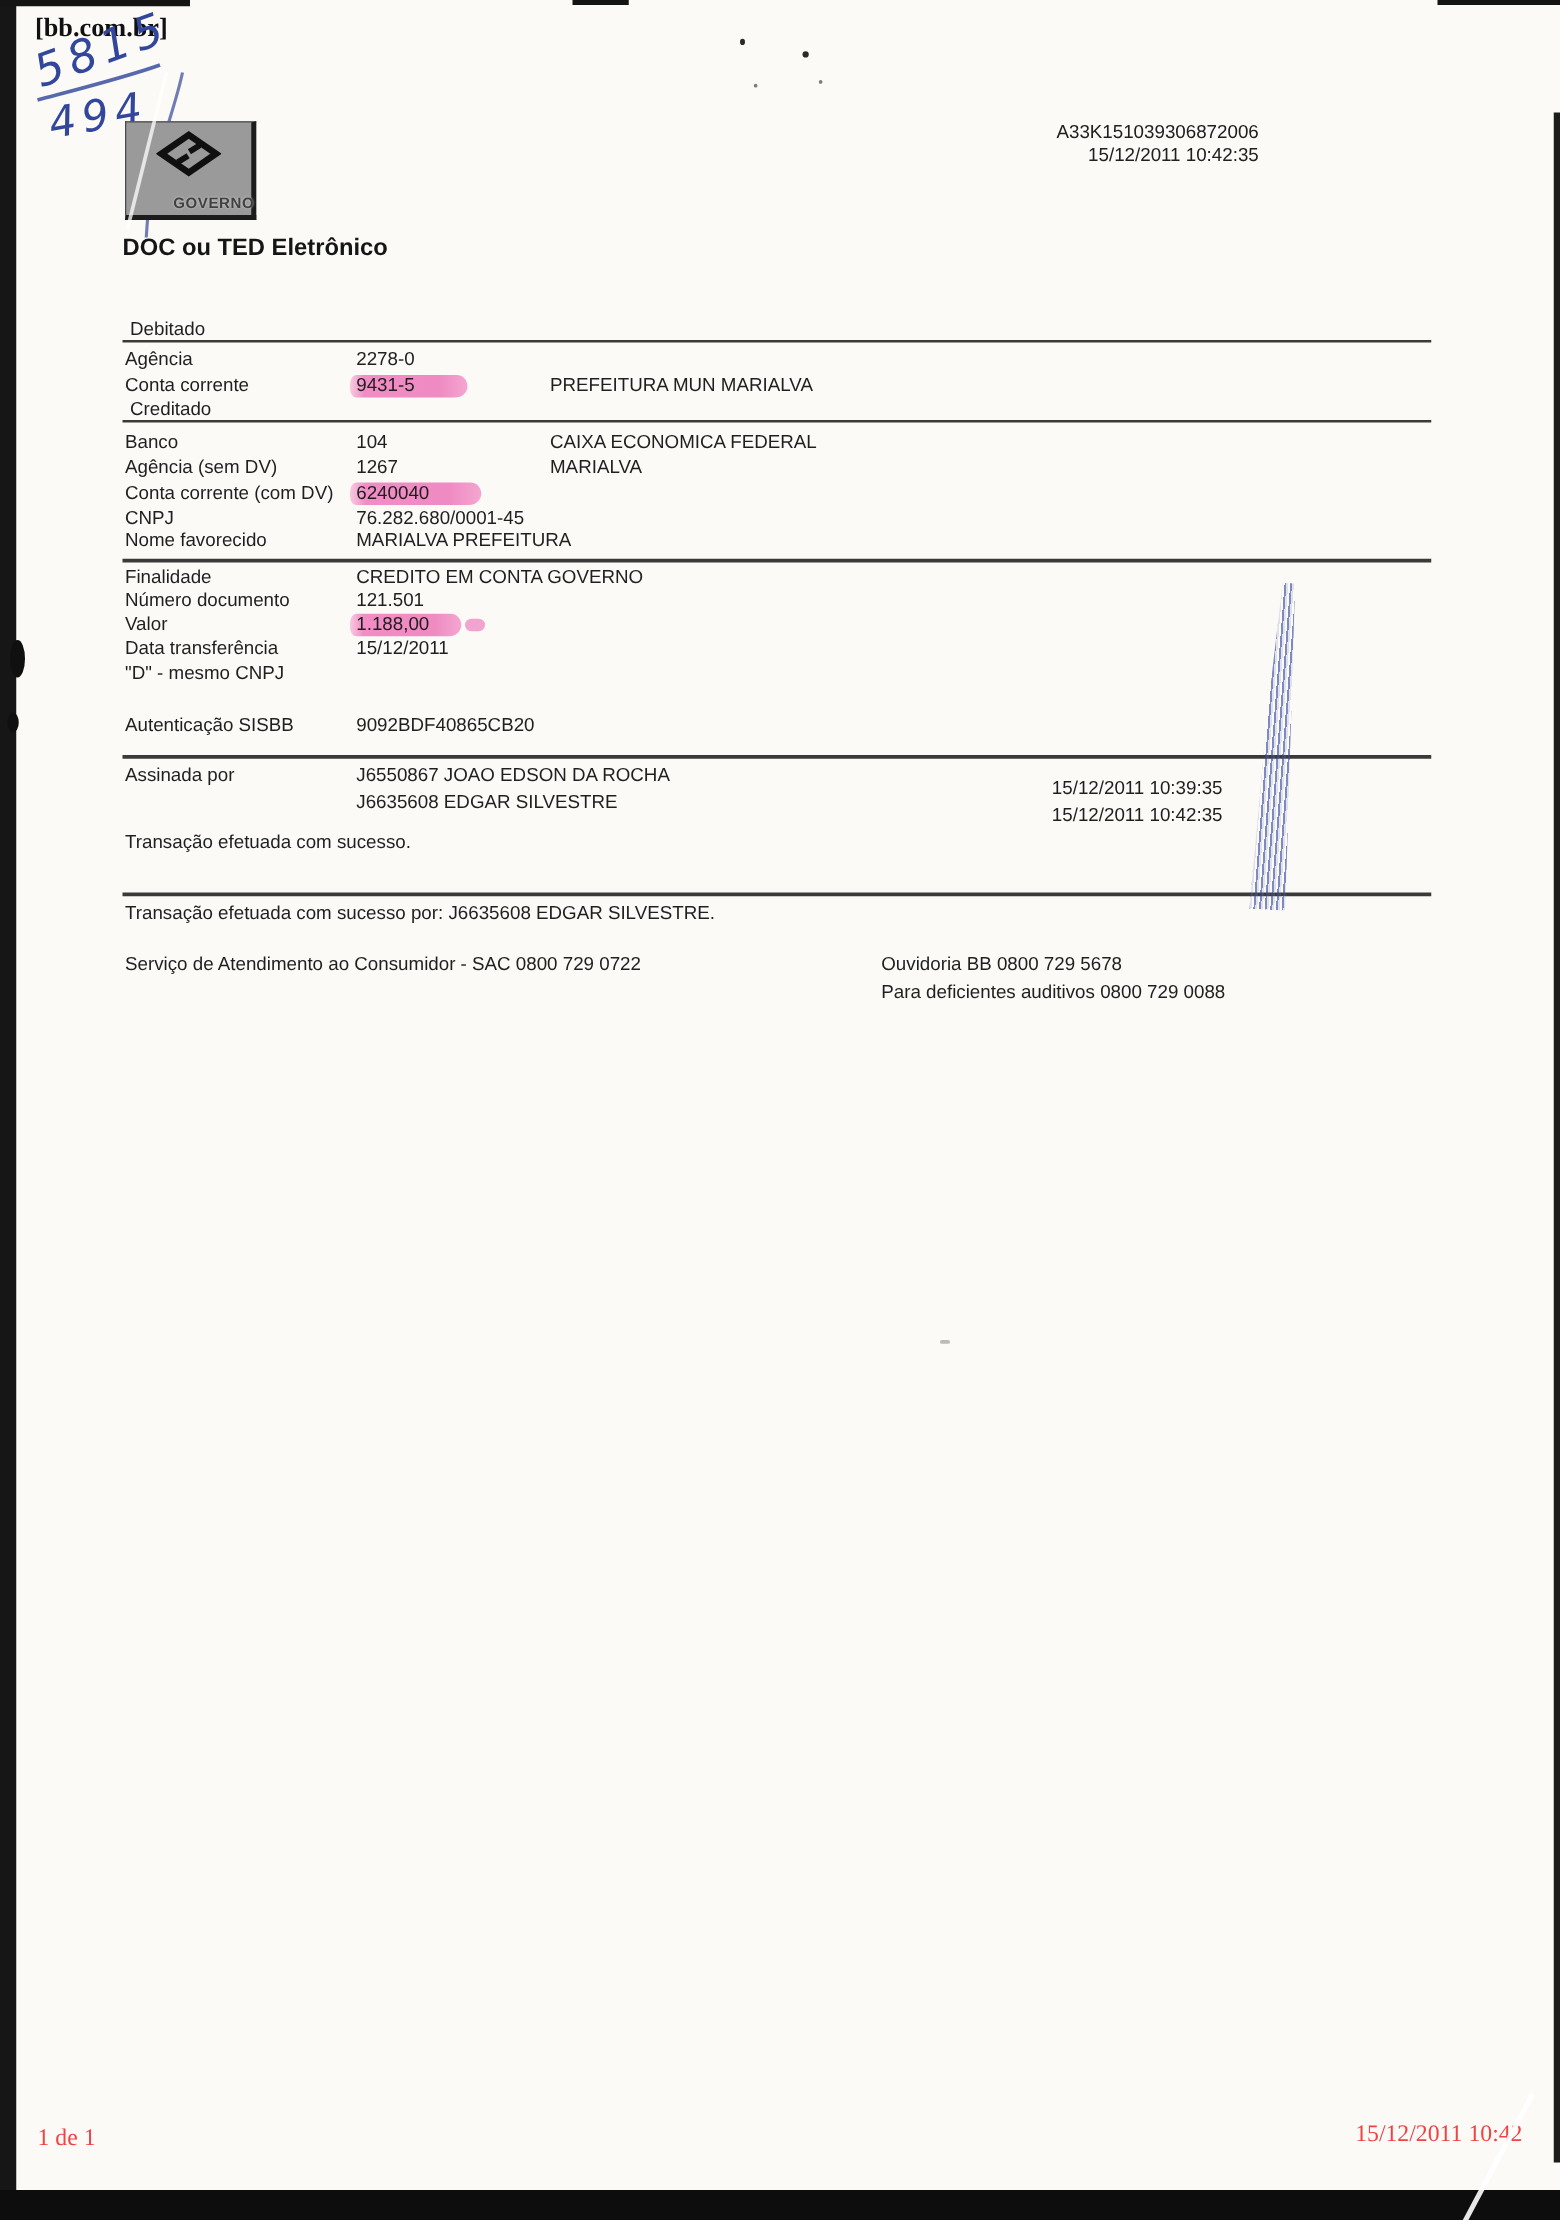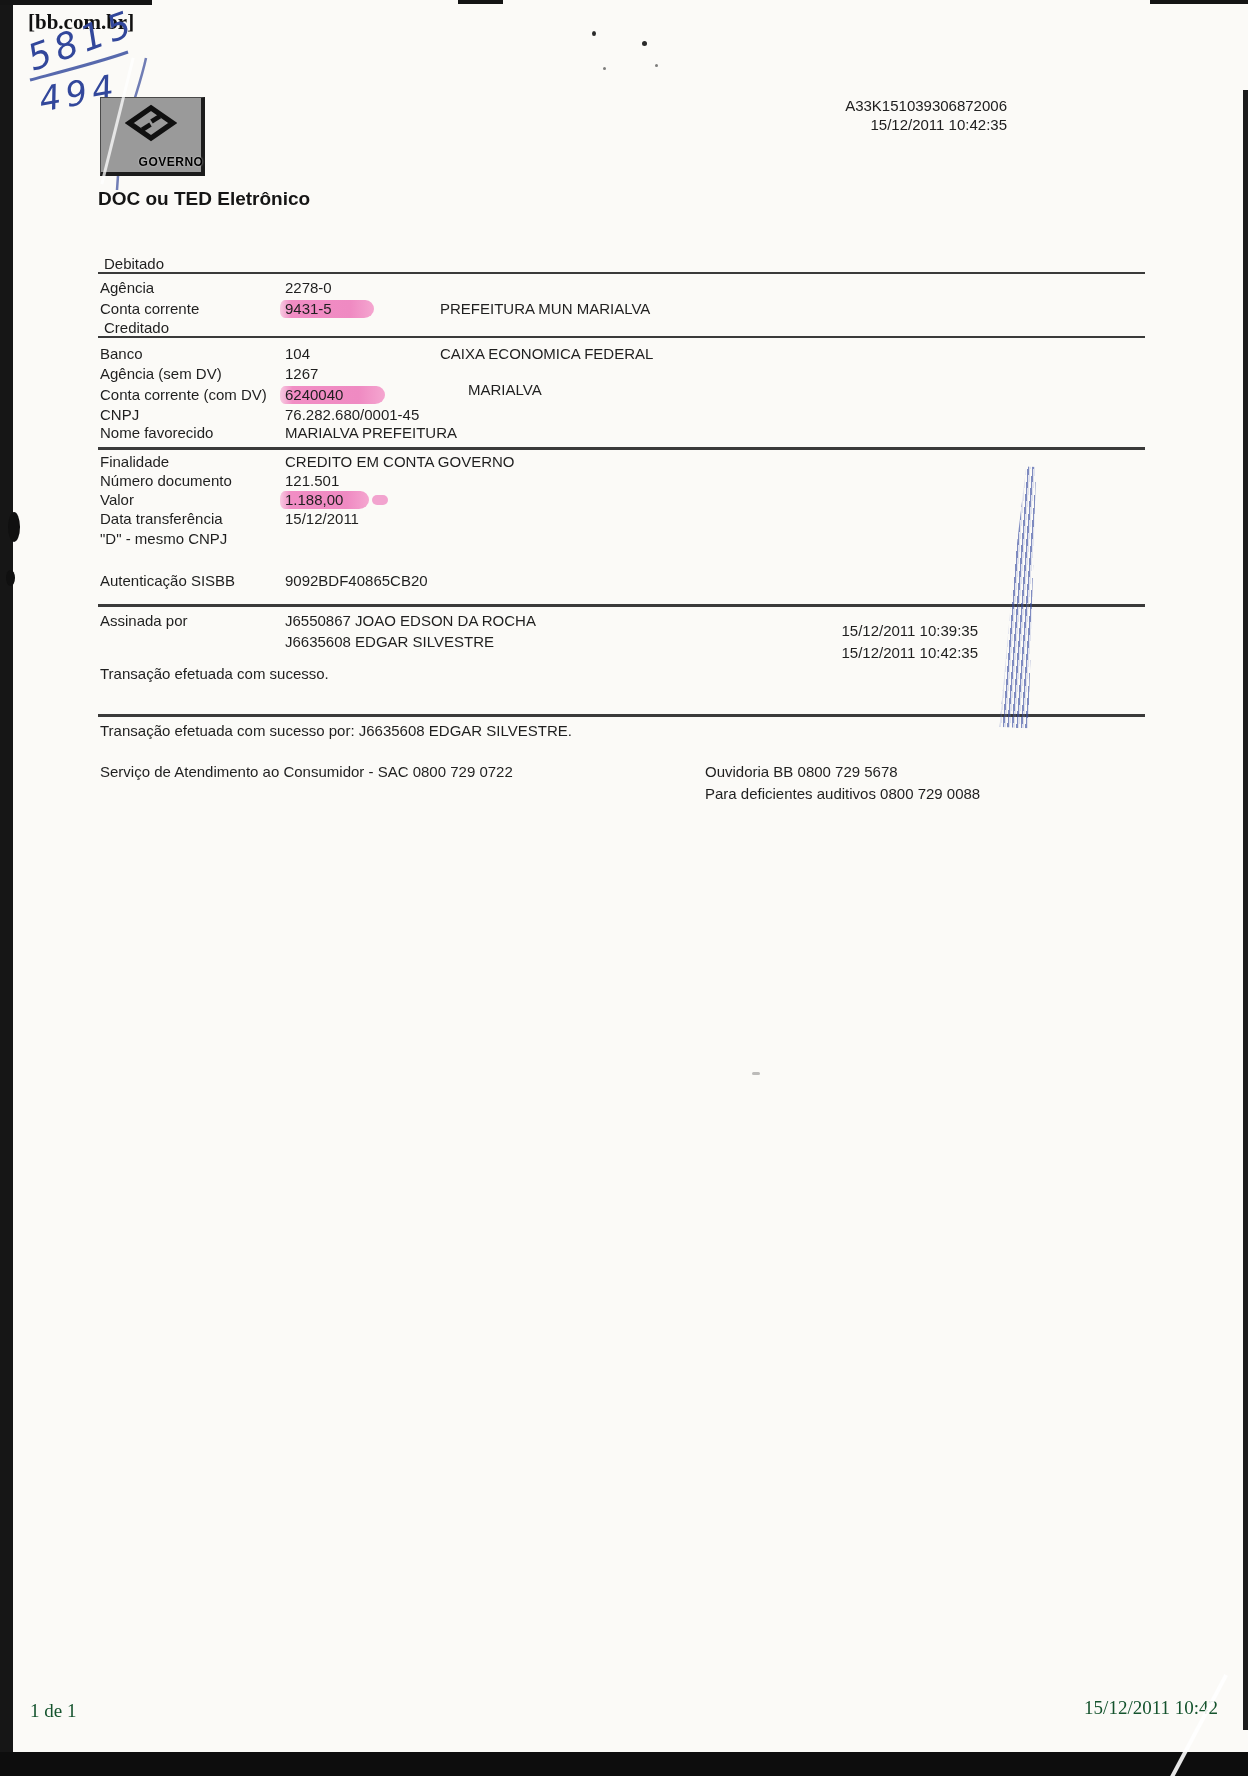--- a/index.html
+++ b/index.html
@@ -20,21 +20,21 @@
   .serif{font-family:"Liberation Serif",serif;}
   .hdr{font-size:21px;color:#111;}
   
   .hand{font-family:"DejaVu Sans",sans-serif;font-style:italic;color:#32479b;
         font-size:36px;letter-spacing:5px;transform-origin:left top;}
   
   .logo{left:100px;top:97px;width:100px;height:74px;background:#9a9a9a;
         border:1px solid #4a4a4a;border-right:4px solid #1c1c1c;border-bottom:4px solid #1c1c1c;
         display:flex;flex-direction:column;align-items:center;justify-content:flex-end;}
   .logo .mark{position:absolute;top:4px;left:24px;}
-  .logo .cap{font-size:12px;font-weight:bold;letter-spacing:.5px;color:#000000;
+  .logo .cap{font-size:12px;font-weight:bold;letter-spacing:.5px;color:#404040;
              text-shadow:0 0 2px #d6d6d6;margin-bottom:3px;margin-left:40px;}
   .crease{left:116px;top:56px;width:3px;height:130px;background:rgba(255,255,255,.75);
           transform:rotate(14deg);}
   
   .refblk{right:241px;top:96px;text-align:right;font-size:15px;line-height:19px;color:#202020;}
   
   .t{font-size:15px;line-height:19px;white-space:nowrap;}
   .b{font-weight:normal;}
   .title{font-size:19px;font-weight:bold;color:#151515;}
   .rule{left:98px;width:1047px;height:2px;background:#3a3a3a;}
@@ -42,21 +42,21 @@
   .ts{left:760px;width:218px;text-align:right;margin-top:12px;}
   .marker{background:linear-gradient(90deg,rgba(243,145,198,.45),#f18dc4 12%,#ef8ac2 75%,rgba(243,145,198,.8));
           border-radius:7px 12px 14px 7px/60% 70% 70% 55%;padding:0 42px 1px 5px;margin-left:-5px;}
   .marker.short{padding-right:26px;}
   .pinkdash{background:#f2a3cf;border-radius:6px;}
   
   .stamp{left:1004px;top:466px;width:30px;height:262px;opacity:.85;
          background:repeating-linear-gradient(92deg,rgba(55,75,160,.75) 0 1.5px,rgba(120,135,200,.25) 1.5px 3px,rgba(255,255,255,0) 3px 4.5px);
          transform:rotate(2.5deg);
          clip-path:polygon(55% 0,88% 0,100% 100%,4% 100%,30% 38%);}
-  .footer{font-size:19px;color:#14532d;}
+  .footer{font-size:19px;color:#ef4444;}
   .crease2{left:1196px;top:1668px;width:4px;height:120px;background:rgba(255,255,255,.9);transform:rotate(28deg);}
   svg{display:block;}
 </style>
 </head>
 <body>
 
 <div class="page">
 
   <div class="abs edge-left"></div>
   <div class="abs edge-right"></div>
@@ -114,21 +114,21 @@
 
   <div class="abs t b" style="left:104px;top:318px;">Creditado</div>
   <div class="abs rule" style="top:336px;"></div>
 
   <div class="abs t lbl" style="top:344px;">Banco</div>
   <div class="abs t val" style="top:344px;">104</div>
   <div class="abs t nm" style="top:344px;">CAIXA ECONOMICA FEDERAL</div>
 
   <div class="abs t lbl" style="top:364px;">Agência (sem DV)</div>
   <div class="abs t val" style="top:364px;">1267</div>
-  <div class="abs t nm" style="top:380px;margin-left:28px;">MARIALVA</div>
+  <div class="abs t nm" style="top:364px;">MARIALVA</div>
 
   <div class="abs t lbl" style="top:385px;">Conta corrente (com DV)</div>
   <div class="abs t val" style="top:385px;">
     <span class="marker">6240040</span>
   </div>
 
   <div class="abs t lbl" style="top:405px;">CNPJ</div>
   <div class="abs t val" style="top:405px;">76.282.680/0001-45</div>
 
   <div class="abs t lbl" style="top:423px;">Nome favorecido</div>

